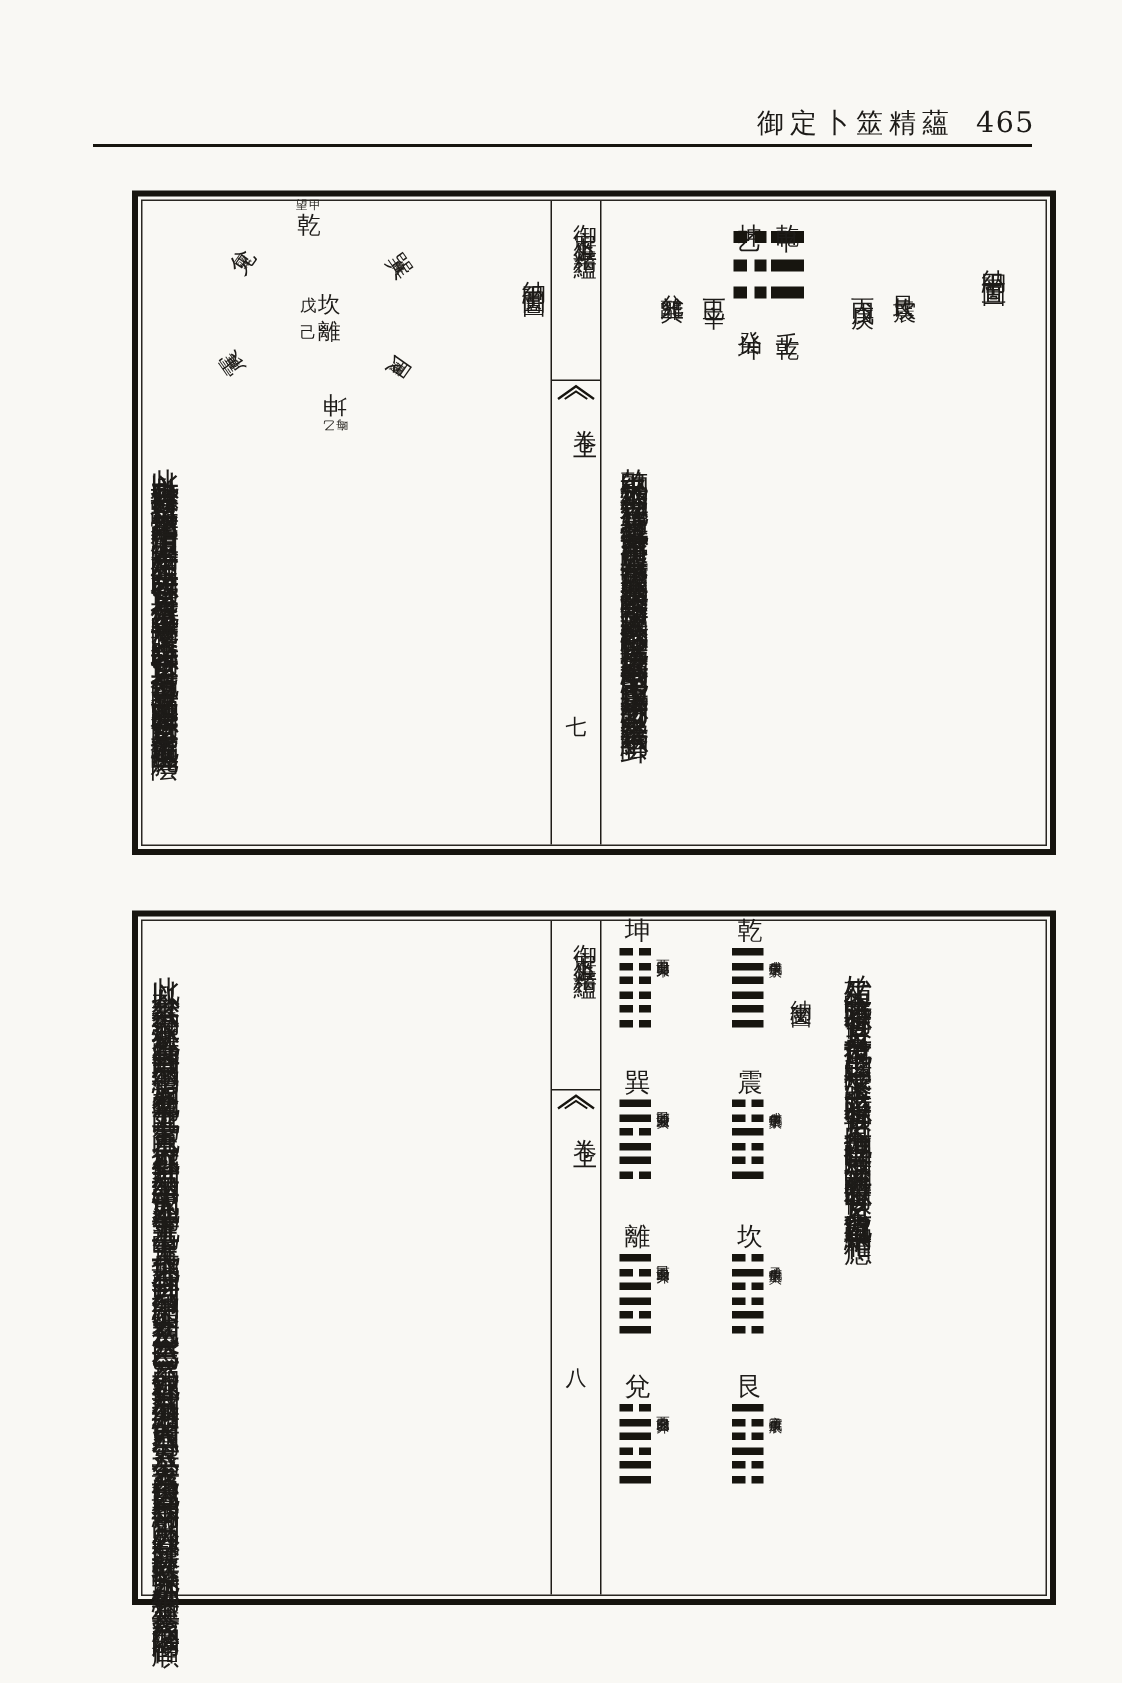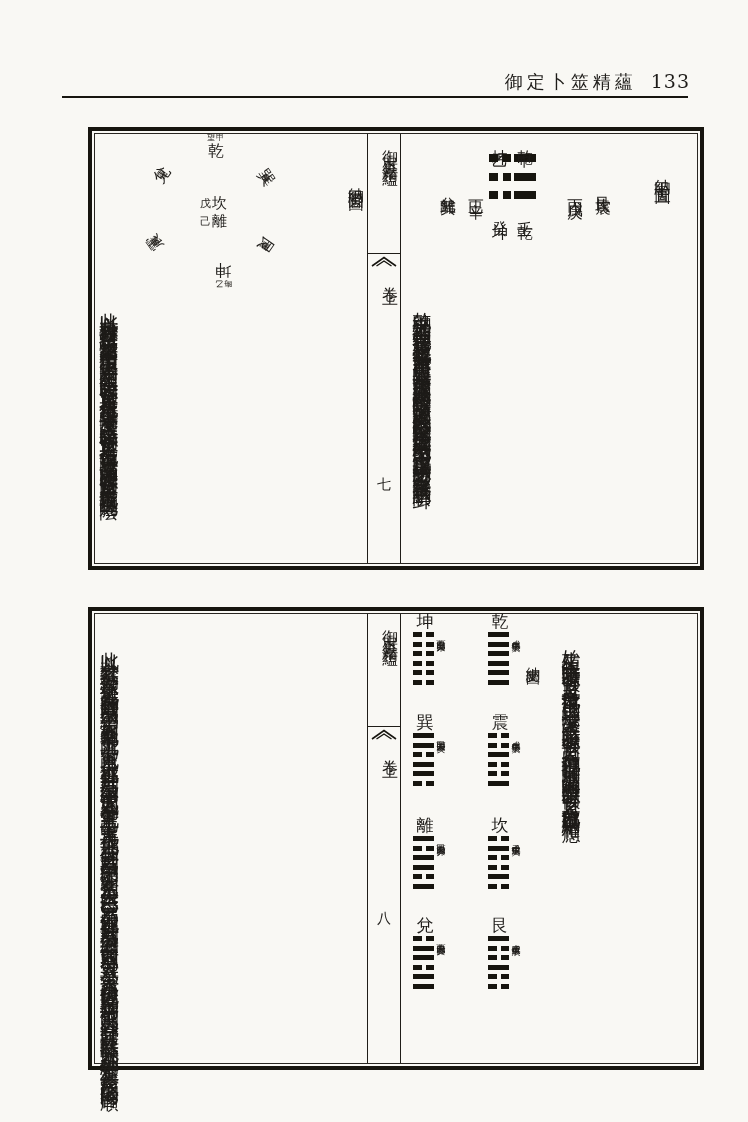--- a/index.html
+++ b/index.html
@@ -72,21 +72,21 @@
   .hex-bars .hline{height:5px;margin-bottom:4.5px;}
   .hex-bars .hline.yin{gap:4px;}
   .hex .branches{font-size:9px;line-height:9px;letter-spacing:0.5px;margin-left:2px;margin-top:1px;}
   .hexcol-r{left:393px;} .hexcol-l{left:318px;}
   .row0{top:-2px;} .row1{top:99px;} .row2{top:202px;} .row3{top:302px;}
 </style>
 </head>
 <body>
 
 <div class="runhead">
-  <span>御定卜筮精蘊</span><span class="num">133</span>
+  <span>御定卜筮精蘊</span><span class="num">465</span>
 </div>
 <div class="headrule"></div>
 
 <div class="frame" id="topbox">
  <div class="frame-inner">
 
   <div class="banxin">
     <div class="banxin-title vtext">御定卜筮精蘊</div>
     <div class="fishtail">
       <svg width="26" height="11" viewBox="0 0 26 11">
@@ -139,21 +139,21 @@
         <div class="vcol">而上震巽陰陽起於下故震納</div>
         <div class="vcol">庚巽納辛坎離陰陽交於中故</div>
         <div class="vcol">坎納戊離納己艮兌陰陽極於</div>
         <div class="vcol">上故艮納丙兌納丁甲丙戊庚</div>
         <div class="vcol">壬爲陽干納陽卦乙丁巳辛癸</div>
         <div class="vcol">爲陰干納陰卦</div>
       </div>
 
   <div class="dtitle vtext" id="yuantu-title">納甲圓圖</div>
   <div class="circle">
-    <div class="ci" style="left:121px;top:12px;--r:0deg;">
+    <div class="ci" style="left:111px;top:12px;--r:0deg;">
       <span class="note">望甲</span>
       <span class="gua">乾</span>
     </div>
     <div class="ci" style="left:66px;top:40px;--r:-55deg;">
       <span class="note vtext">丁上弦</span>
       <span class="gua">兌</span>
     </div>
     <div class="ci" style="left:172px;top:43px;--r:55deg;">
       <span class="note vtext">辛生魄</span>
       <span class="gua">巽</span>

